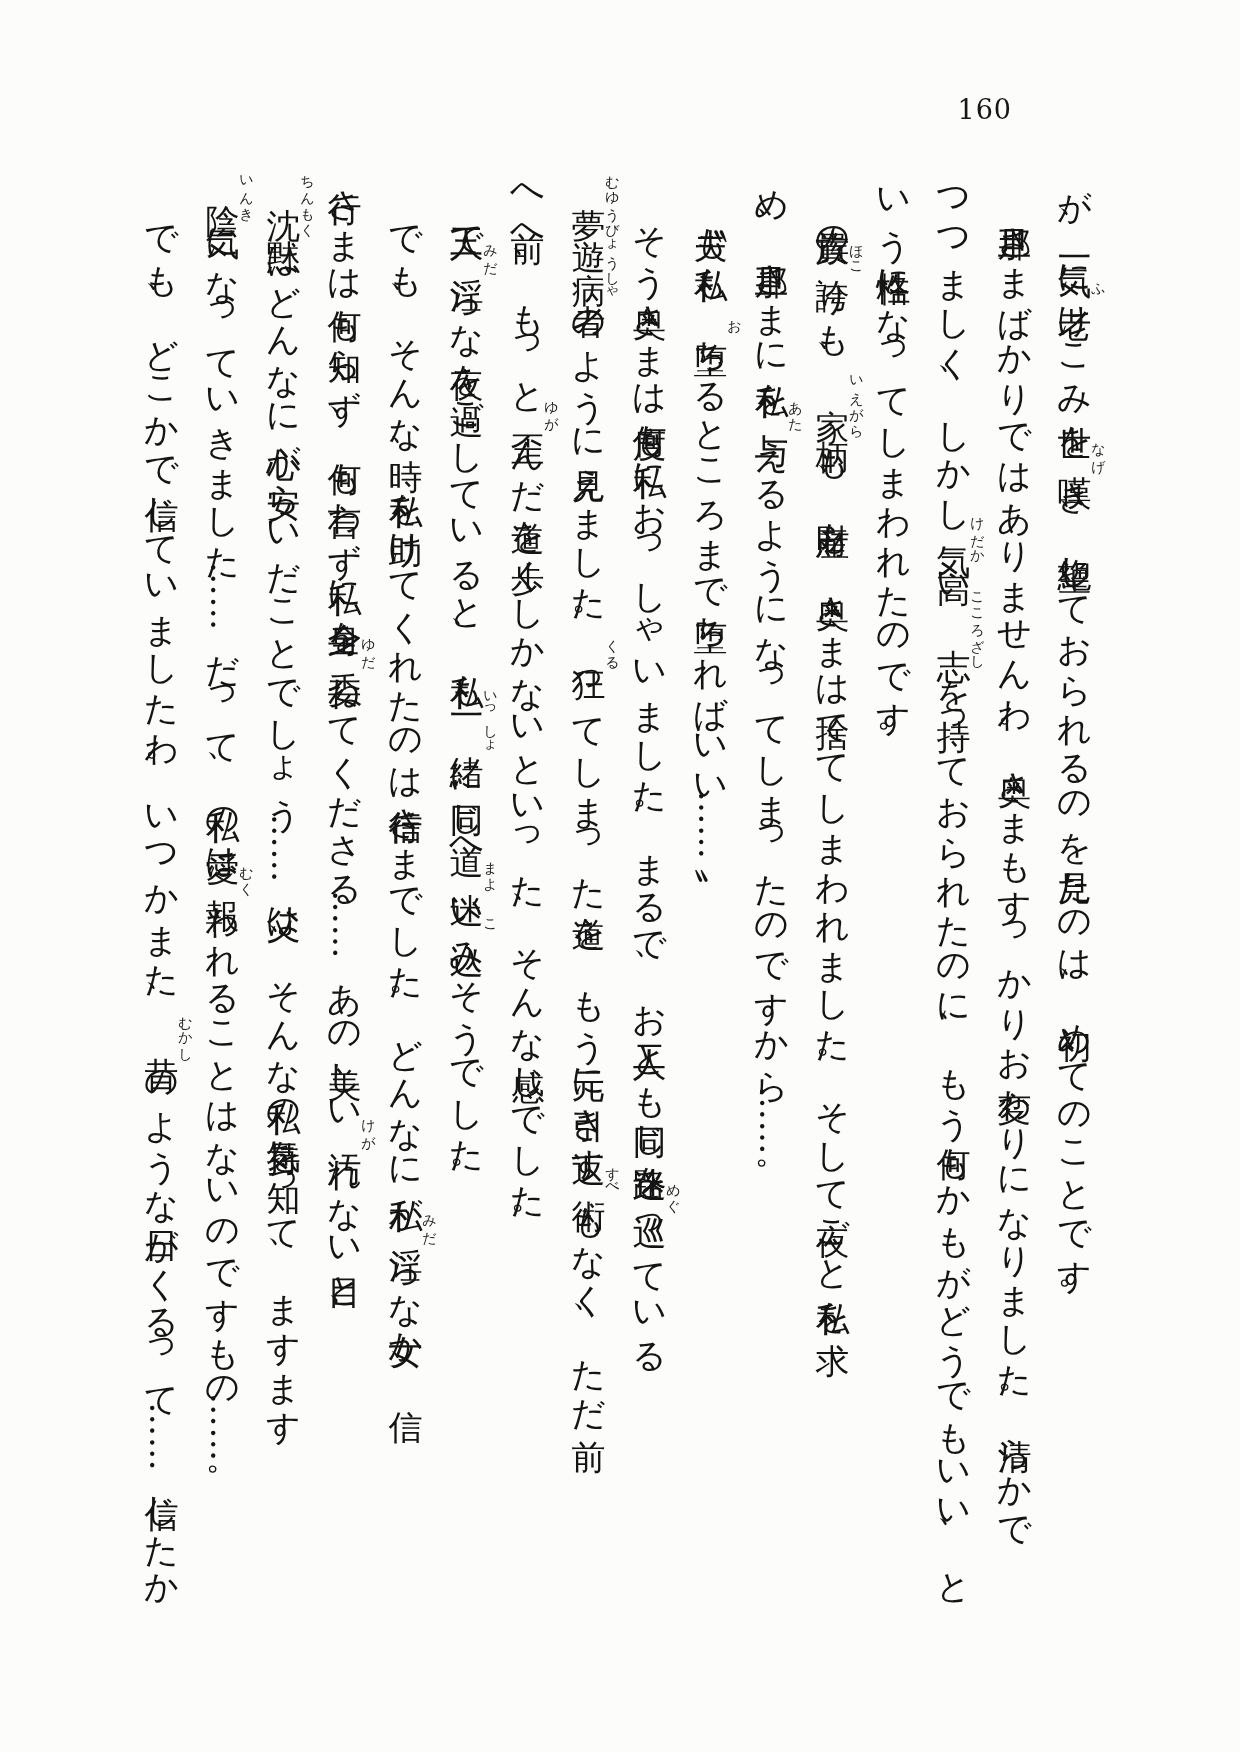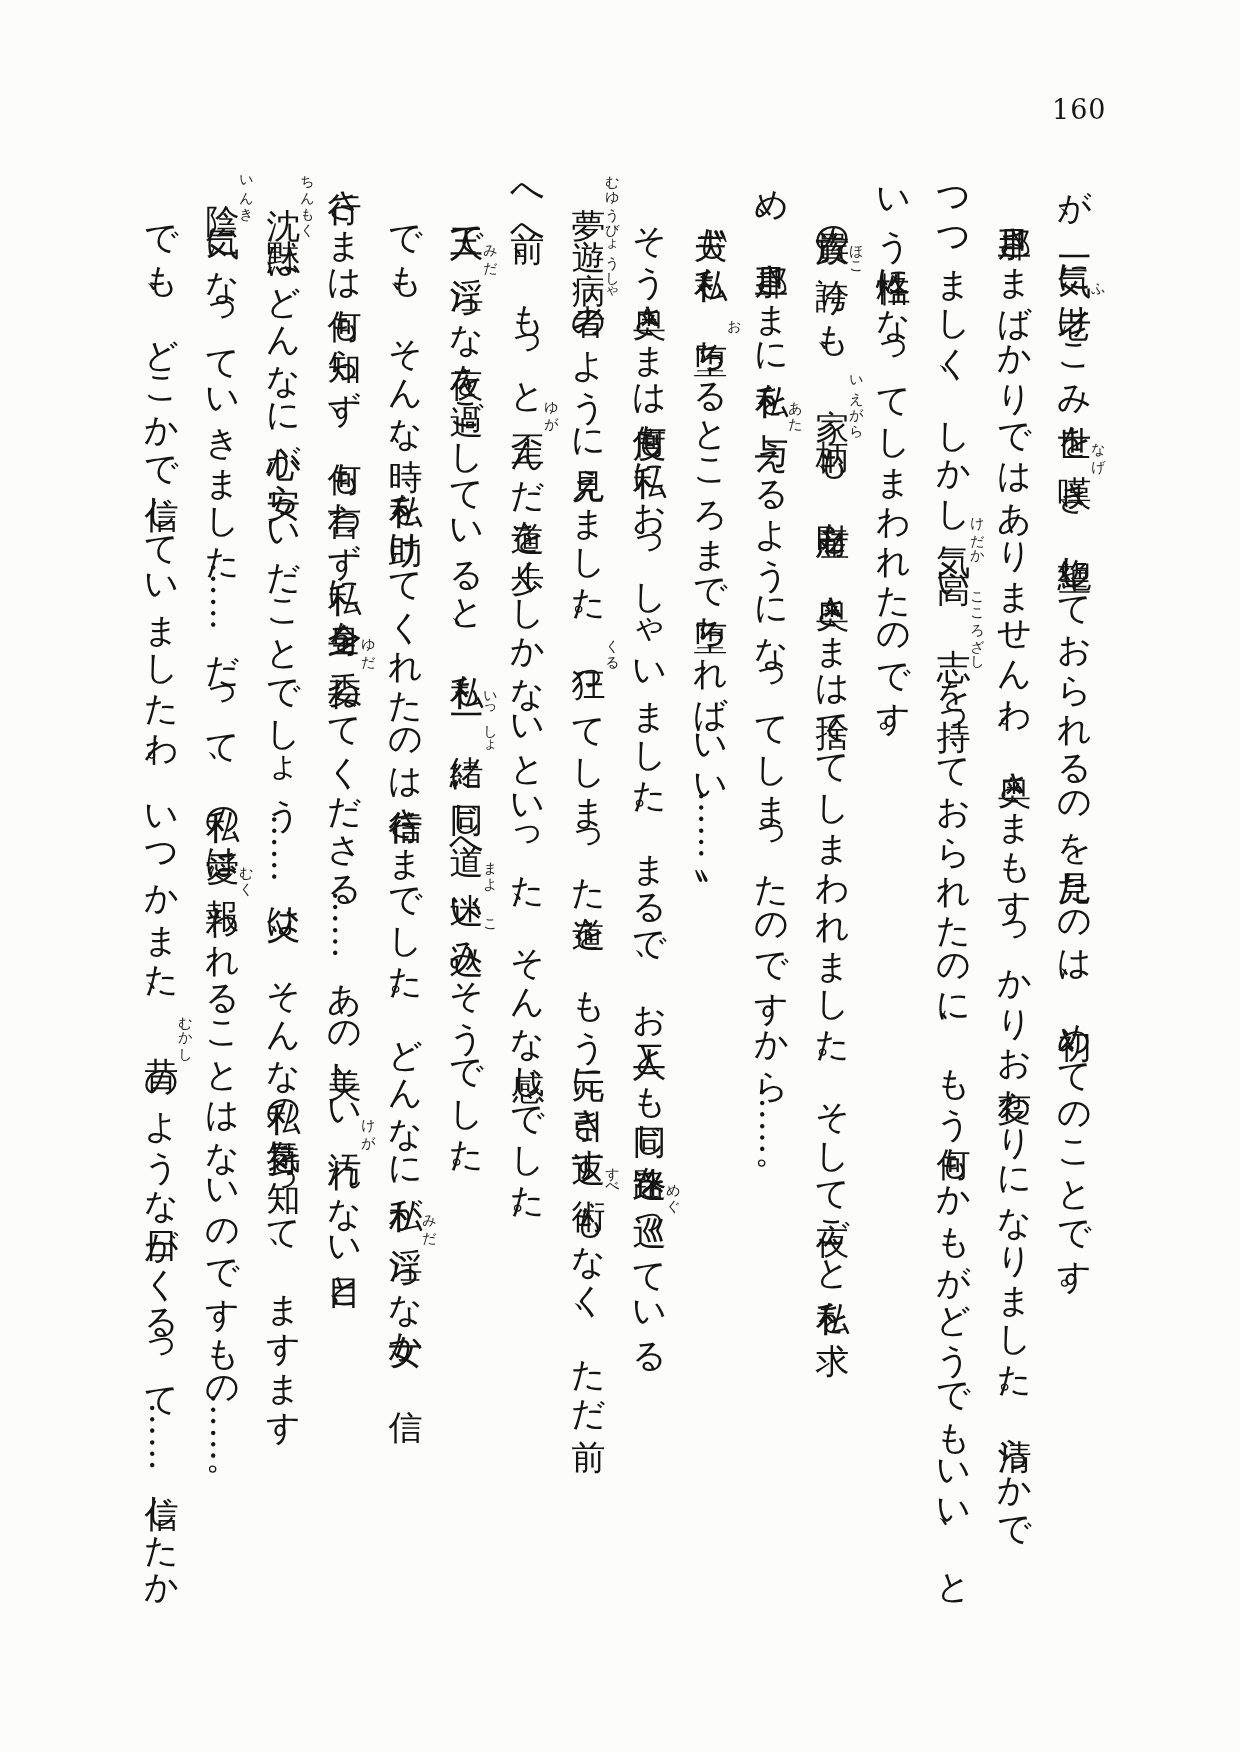--- a/index.html
+++ b/index.html
@@ -16,23 +16,23 @@
     position: relative;
     width: 1240px;
     height: 1752px;
     background: #fcfcfa;
     overflow: hidden;
     color: #121212;
   }
   .page-number {
     position: absolute;
     top: 94px;
-    left: 1052px;
+    left: 942px;
     width: 70px;
-    text-align: left;
+    text-align: right;
     font-size: 27px;
     letter-spacing: 1px;
     color: #161616;
   }
   .text-block {
     position: absolute;
     top: 166px;
     right: 134px;
     height: 1470px;
     writing-mode: vertical-rl;

